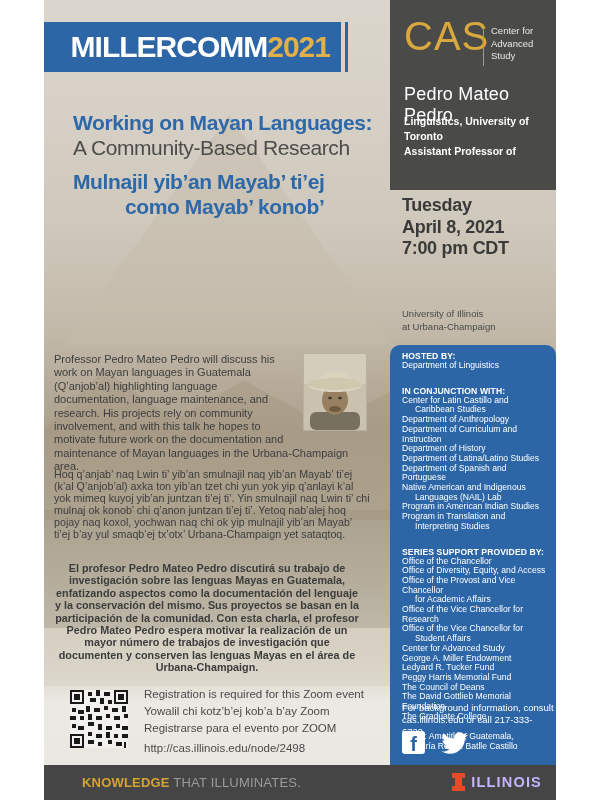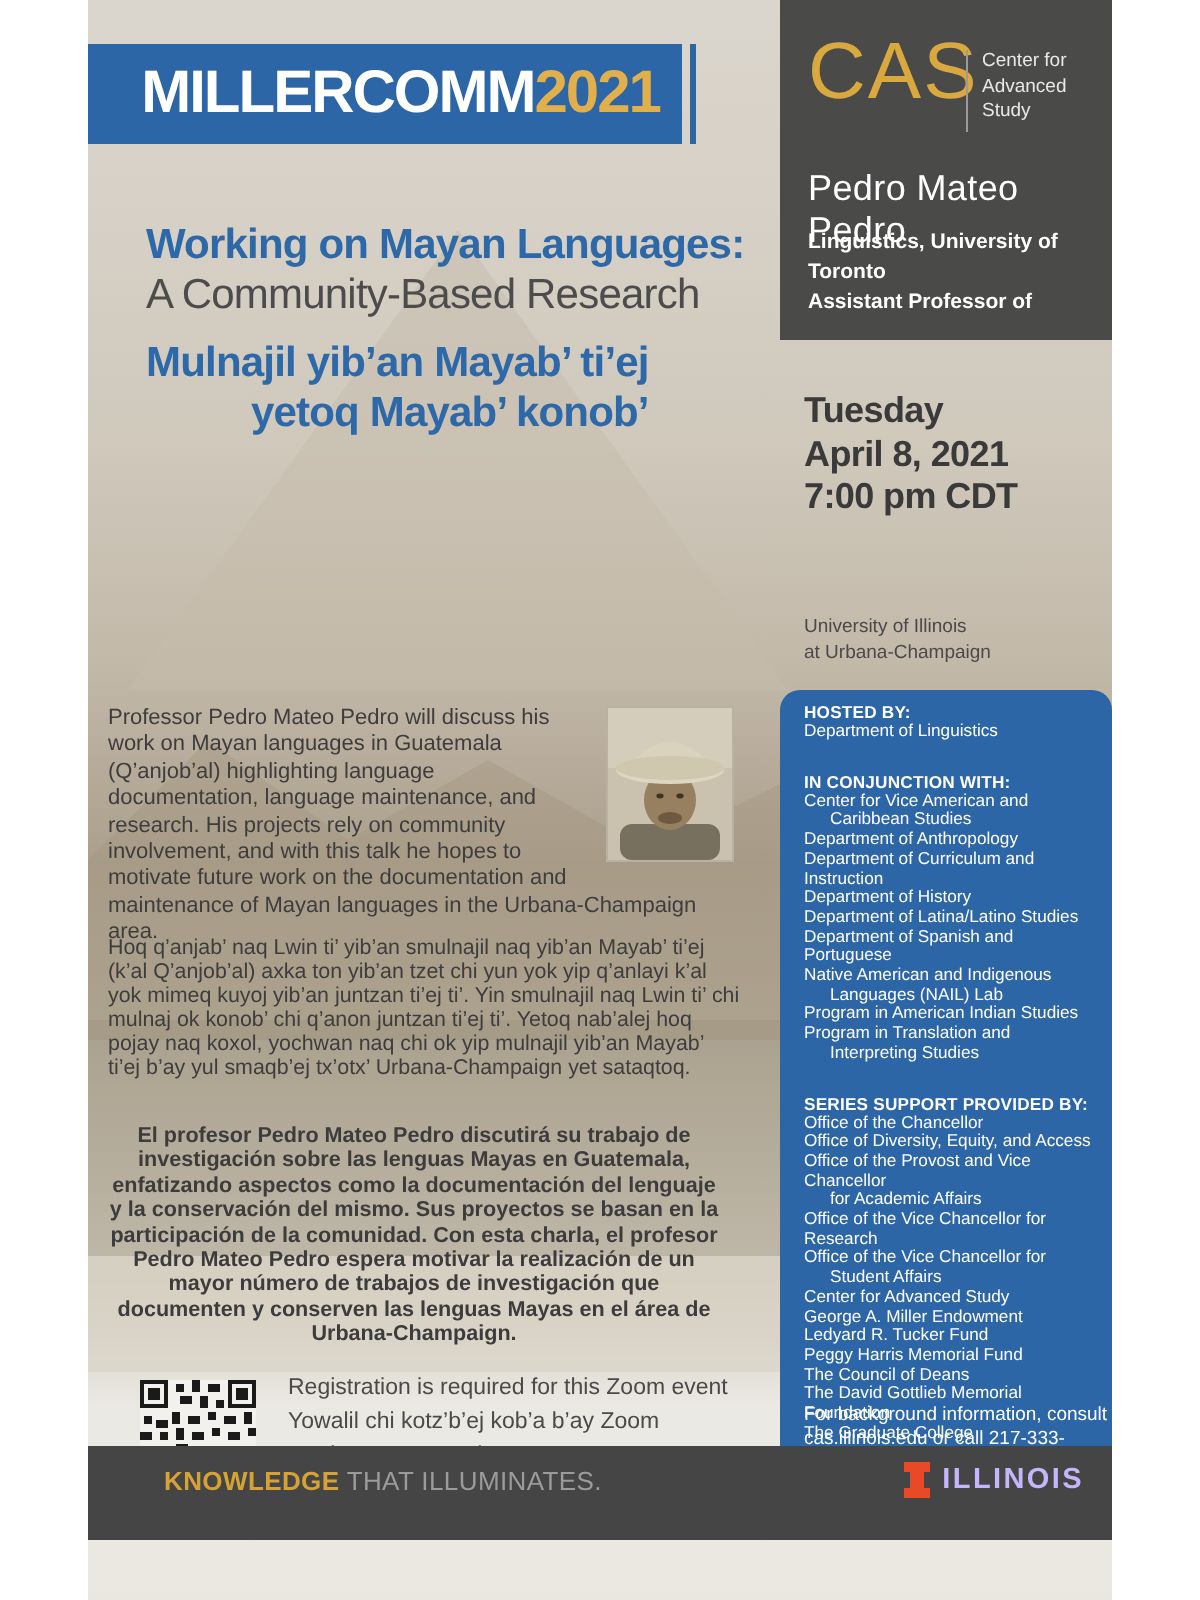--- a/index.html
+++ b/index.html
@@ -9,21 +9,21 @@
     background:linear-gradient(180deg,#dbd6cd 0%,#d6d0c6 14%,#cfc8bb 28%,#c2b8a8 42%,
       #ab9f8c 54%,#b4aa98 64%,#c3bbab 72%,#d7d2c6 82%,#ebe9e3 88%,#e9e7e0 100%);}
   .scene{position:absolute;left:0;top:0;}
   
   .banner{position:absolute;left:0;top:22px;width:297px;height:50px;background:#2c66a7;
     display:flex;align-items:center;justify-content:flex-end;padding-right:11px;box-sizing:border-box;}
   .banner .b1{color:#ffffff;font-size:30px;font-weight:700;letter-spacing:-1px;}
   .banner .b2{color:#e2b04a;font-size:30px;font-weight:700;letter-spacing:-1px;}
   .banner-rule{position:absolute;left:301px;top:22px;width:3px;height:50px;background:#2c66a7;}
   
-  .cas{position:absolute;left:346px;top:0;width:166px;height:170px;background:#4a4a49;color:#fff;}
+  .cas{position:absolute;left:346px;top:0;width:166px;height:190px;background:#4a4a49;color:#fff;}
   .cas-logo{position:absolute;left:14px;top:14px;font-size:40px;color:#d9a93f;letter-spacing:1px;font-weight:400;}
   .cas-div{position:absolute;left:93px;top:25px;width:1px;height:41px;background:#9a9a98;}
   .cas-org{position:absolute;left:101px;top:25px;font-size:9.5px;line-height:12.5px;color:#e8e8e6;}
   .speaker{position:absolute;left:14px;top:84px;font-size:18px;font-weight:400;letter-spacing:.2px;}
   .speaker-title{position:absolute;left:14px;top:114px;font-size:10.5px;font-weight:700;line-height:15px;}
   
   .event{position:absolute;left:358px;top:195px;color:#3a3a3a;}
   .event div{font-size:18px;font-weight:700;line-height:21.5px;letter-spacing:-.3px;}
   .reg-note{position:absolute;left:358px;top:264px;width:152px;font-size:9.8px;line-height:13.2px;color:#3f3f3f;}
   .uofi{position:absolute;left:358px;top:308px;font-size:9.5px;line-height:12.5px;color:#4a4a4a;}
@@ -48,21 +48,21 @@
   .para-en{top:353px;width:313px;font-size:11px;line-height:13.4px;}
   .pedro{float:right;width:62px;height:76px;margin:0 0 5px 9px;border:1px solid #b9b1a2;}
   .para-qa{top:469px;width:316px;font-size:10.7px;line-height:11.9px;}
   .para-es{top:562px;width:306px;font-size:10.8px;line-height:12.4px;font-weight:700;color:#3c3c3c;text-align:center;}
   
   .qr{position:absolute;left:26px;top:690px;width:58px;height:58px;}
   .reg-block{position:absolute;left:100px;top:686px;color:#4a4a4a;}
   .reg-block .rl{font-size:11.5px;line-height:16.8px;}
   .reg-url{font-size:11.5px;margin-top:6px;color:#4a4a4a;}
   
-  .footer{position:absolute;left:0;top:723px;width:512px;height:47px;background:#454545;}
+  .footer{position:absolute;left:0;top:765px;width:512px;height:36px;background:#454545;}
   .tagline{position:absolute;left:38px;top:10px;font-size:13px;letter-spacing:.2px;}
   .tagline .k{color:#d5a236;font-weight:700;}
   .tagline .t{color:#9b9b9b;font-weight:400;}
   .brand{position:absolute;right:14px;top:8px;display:flex;align-items:center;gap:6px;}
   .brand .il{color:#c4b5fd;font-weight:700;font-size:14.5px;letter-spacing:1.2px;}
 </style>
 </head>
 <body>
 
 <div class="poster">
@@ -104,21 +104,21 @@
     <div>University of Illinois</div>
     <div>at Urbana-Champaign</div>
   </div>
 
   <div class="title" style="top:110px;">
     <div class="t-blue">Working on Mayan Languages:</div>
     <div class="t-gray">A Community-Based Research</div>
   </div>
   <div class="title" style="top:169px;">
     <div class="t-blue">Mulnajil yib’an Mayab’ ti’ej</div>
-    <div class="t-blue">yetoq Mayab’ konob’</div>
+    <div class="t-blue">como Mayab’ konob’</div>
   </div>
 
   <div class="para para-en">
     <svg class="pedro" viewBox="0 0 62 76">
       <rect x="0" y="0" width="62" height="76" fill="#cac1af"></rect>
       <rect x="0" y="0" width="62" height="30" fill="#d5cdbc"></rect>
       <rect x="6" y="58" width="50" height="18" rx="6" fill="#77705f"></rect>
       <ellipse cx="31" cy="46" rx="13" ry="15" fill="#96805f"></ellipse>
       <ellipse cx="31" cy="55" rx="6" ry="3" fill="#6e5a40"></ellipse>
       <ellipse cx="26" cy="44" rx="1.8" ry="1.2" fill="#3c3226"></ellipse>
@@ -133,21 +133,21 @@
 
   <div class="para para-qa">Hoq q’anjab’ naq Lwin ti’ yib’an smulnajil naq yib’an Mayab’ ti’ej (k’al Q’anjob’al) axka ton yib’an tzet chi yun yok yip q’anlayi k’al yok mimeq kuyoj yib’an juntzan ti’ej ti’. Yin smulnajil naq Lwin ti’ chi mulnaj ok konob’ chi q’anon juntzan ti’ej ti’. Yetoq nab’alej hoq pojay naq koxol, yochwan naq chi ok yip mulnajil yib’an Mayab’ ti’ej b’ay yul smaqb’ej tx’otx’ Urbana-Champaign yet sataqtoq.</div>
 
   <div class="para para-es">El profesor Pedro Mateo Pedro discutirá su trabajo de investigación sobre las lenguas Mayas en Guatemala, enfatizando aspectos como la documentación del lenguaje y la conservación del mismo. Sus proyectos se basan en la participación de la comunidad. Con esta charla, el profesor Pedro Mateo Pedro espera motivar la realización de un mayor número de trabajos de investigación que documenten y conserven las lenguas Mayas en el área de Urbana-Champaign.</div>
 
   <div class="bluebox">
     <div class="bb-head">HOSTED BY:</div>
     <div class="bb-item">Department of Linguistics</div>
 
     <div class="bb-head">IN CONJUNCTION WITH:</div>
-    <div class="bb-item">Center for Vice American and</div>
+    <div class="bb-item">Center for Latin Castillo and</div>
     <div class="bb-item ind">Caribbean Studies</div>
     <div class="bb-item">Department of Anthropology</div>
     <div class="bb-item">Department of Curriculum and Instruction</div>
     <div class="bb-item">Department of History</div>
     <div class="bb-item">Department of Latina/Latino Studies</div>
     <div class="bb-item">Department of Spanish and Portuguese</div>
     <div class="bb-item">Native American and Indigenous</div>
     <div class="bb-item ind">Languages (NAIL) Lab</div>
     <div class="bb-item">Program in American Indian Studies</div>
     <div class="bb-item">Program in Translation and</div>

